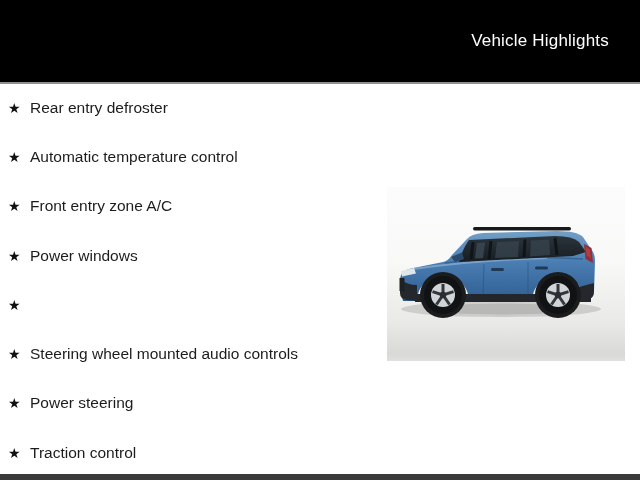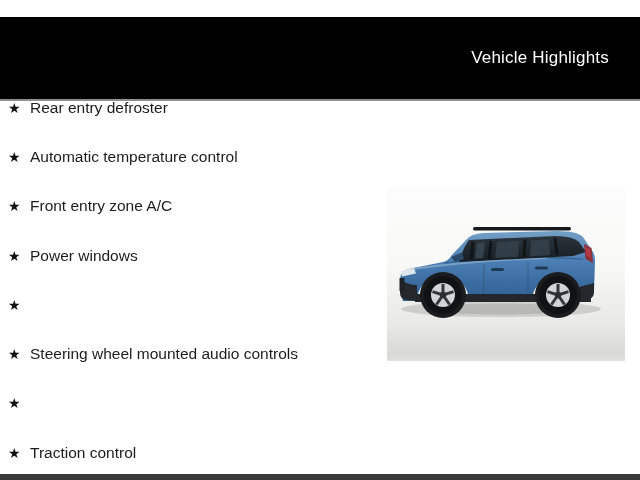--- a/index.html
+++ b/index.html
@@ -6,21 +6,21 @@
   body {
     width: 640px; height: 480px;
     background: #ffffff;
     font-family: "Liberation Sans", sans-serif;
     overflow: hidden;
     position: relative;
   }
 
   
   .header {
-    position: absolute; top: 17px; left: 0;
+    position: absolute; top: 0; left: 0;
     width: 640px; height: 84px;
     background: #000000;
     border-bottom: 2px solid #8f8f8f;
     display: flex; align-items: center; justify-content: flex-end;
     box-sizing: border-box;
     padding-right: 31px;
   }
   .header-title {
     color: #ffffff;
     font-size: 17px;
@@ -93,20 +93,21 @@
   </li>
   <li class="highlight-item">
     <span class="star">★</span>
   </li>
   <li class="highlight-item">
     <span class="star">★</span>
     <span class="item-label">Steering wheel mounted audio controls</span>
   </li>
   <li class="highlight-item">
     <span class="star">★</span>
+    <span class="item-label">Power steering</span>
   </li>
   <li class="highlight-item">
     <span class="star">★</span>
     <span class="item-label">Traction control</span>
   </li>
 </ul>
 
 <div class="vehicle-photo">
   <svg width="238" height="174" viewBox="0 0 238 174" xmlns="http://www.w3.org/2000/svg">
     <defs>

